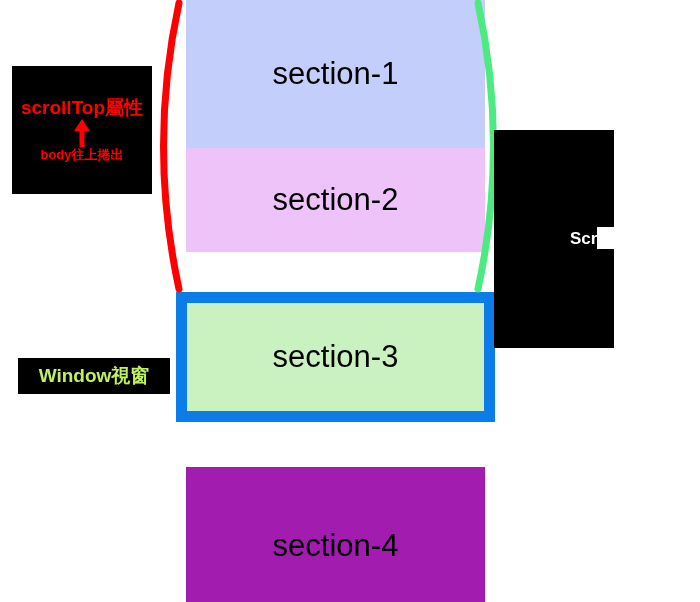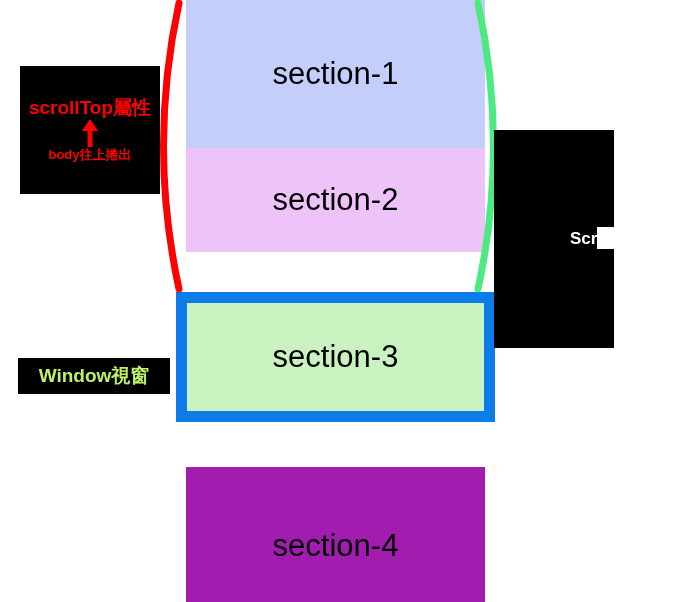--- a/index.html
+++ b/index.html
@@ -54,21 +54,21 @@
   .label-box {
     position: absolute;
     background: #000000;
     display: flex;
     flex-direction: column;
     align-items: center;
     justify-content: center;
     box-sizing: border-box;
   }
   #label-scrolltop {
-    left: 20px; top: 66px;
+    left: 12px; top: 66px;
     width: 140px; height: 128px;
     padding: 6px 20px;
   }
   #label-scrolltop .line {
     color: #ff0000;
     font-size: 19px;
     font-weight: bold;
     line-height: 1.15;
     white-space: nowrap;
     font-family: "Liberation Sans", sans-serif;

